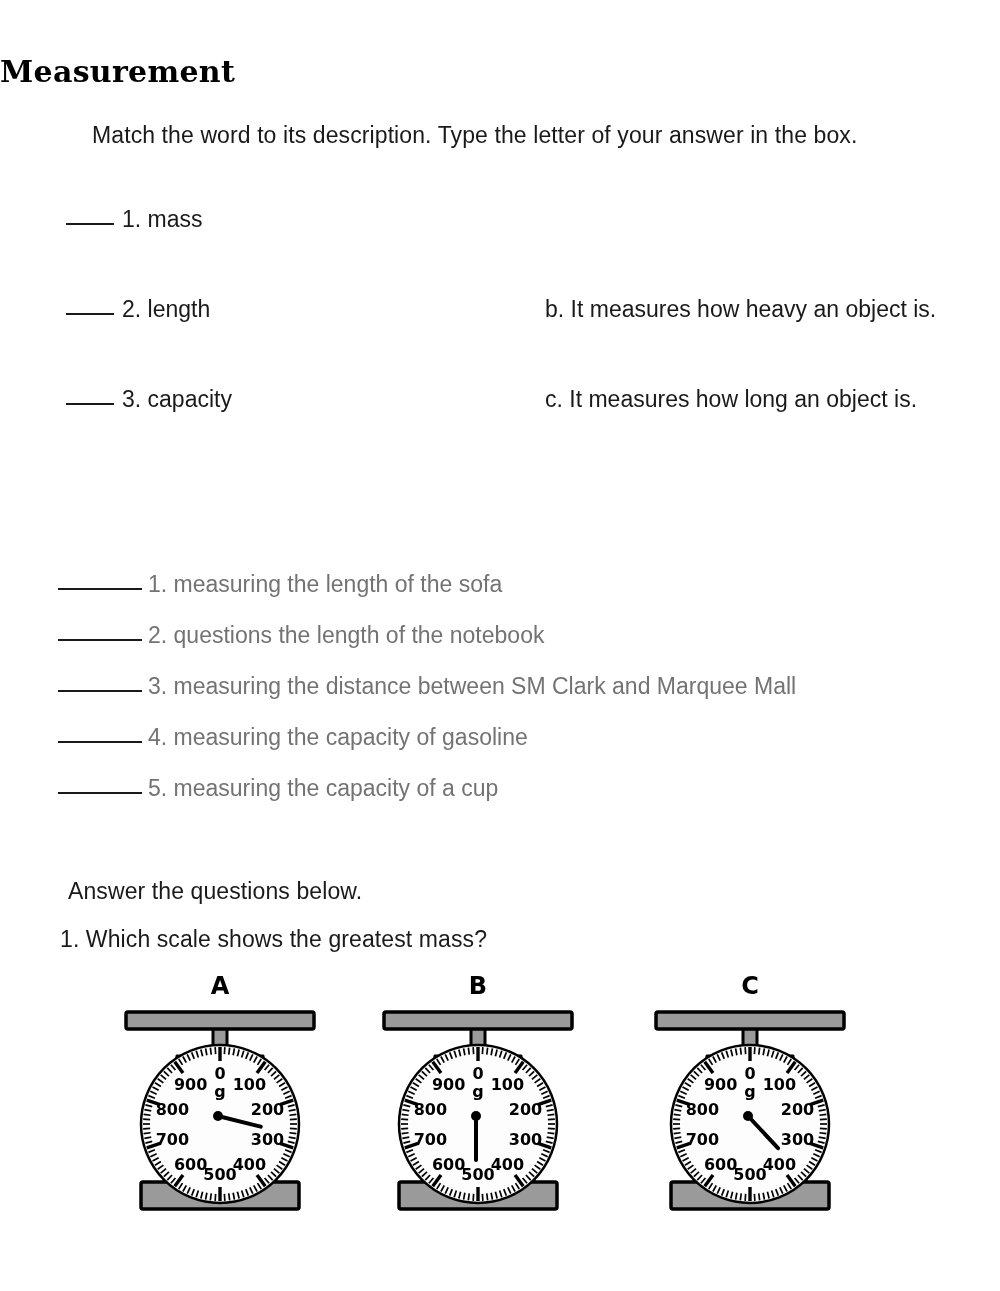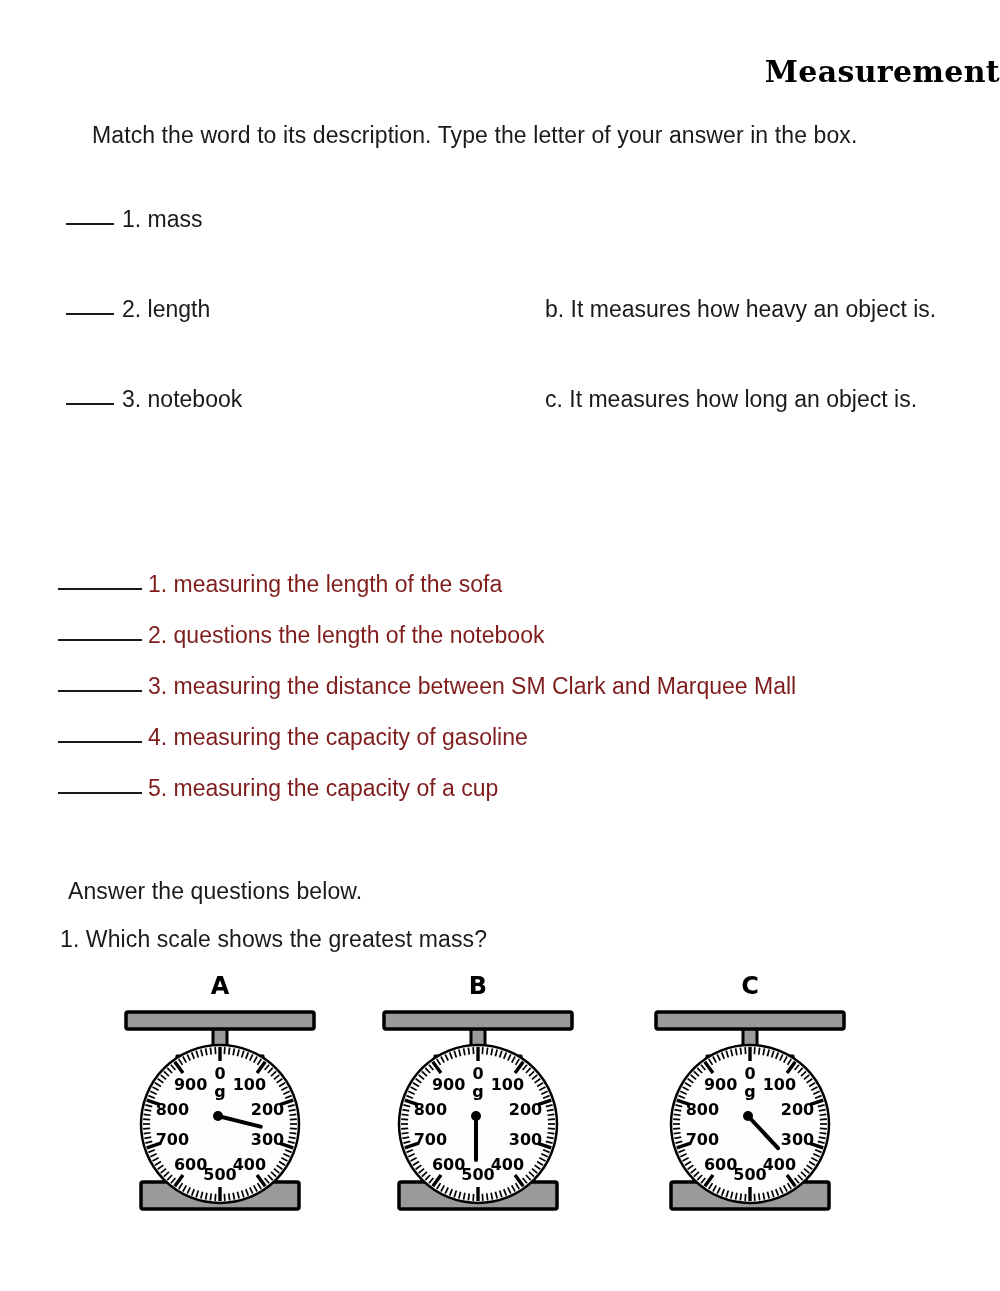--- a/index.html
+++ b/index.html
@@ -22,21 +22,21 @@
     height: 1291px;
     background: #ffffff;
   }
 
   
   .worksheet-title {
     position: absolute;
     top: 54px;
     left: 0;
     width: 1000px;
-    text-align: right;
+    text-align: left;
     font-family: "DejaVu Serif", serif;
     font-weight: bold;
     font-size: 30px;
     letter-spacing: 0.3px;
     color: #000000;
   }
 
   
   .instr {
     position: absolute;
@@ -104,21 +104,21 @@
     top: 568px;
     left: 0;
     width: 1000px;
   }
   .unit-row {
     position: relative;
     height: 51px;
     padding-left: 58px;
     font-size: 23px;
     line-height: 32px;
-    color: #7f1d1d;
+    color: #737373;
     white-space: nowrap;
   }
   .blank-long {
     display: inline-block;
     width: 84px;
     border-bottom: 2px solid #1a1a1a;
     margin-right: 6px;
     vertical-align: 2px;
     height: 18px;
   }
@@ -186,21 +186,21 @@
       <div class="match-left">
         <span class="blank-short"></span><span>2.</span>&nbsp;<span>length</span>
       </div>
       <div class="match-right">
         <span>b.</span>&nbsp;<span>It measures how heavy an object is.</span>
       </div>
     </div>
 
     <div class="match-row">
       <div class="match-left">
-        <span class="blank-short"></span><span>3.</span>&nbsp;<span>notebook</span>
+        <span class="blank-short"></span><span>3.</span>&nbsp;<span>capacity</span>
       </div>
       <div class="match-right">
         <span>c.</span>&nbsp;<span>It measures how long an object is.</span>
       </div>
     </div>
 
   </div>
 
 
   <div class="unit-list">

